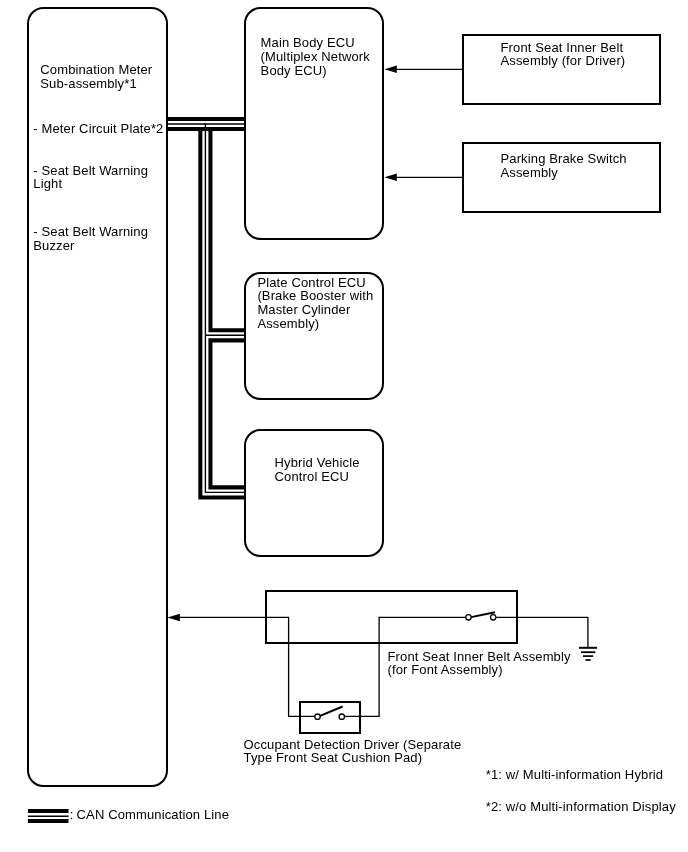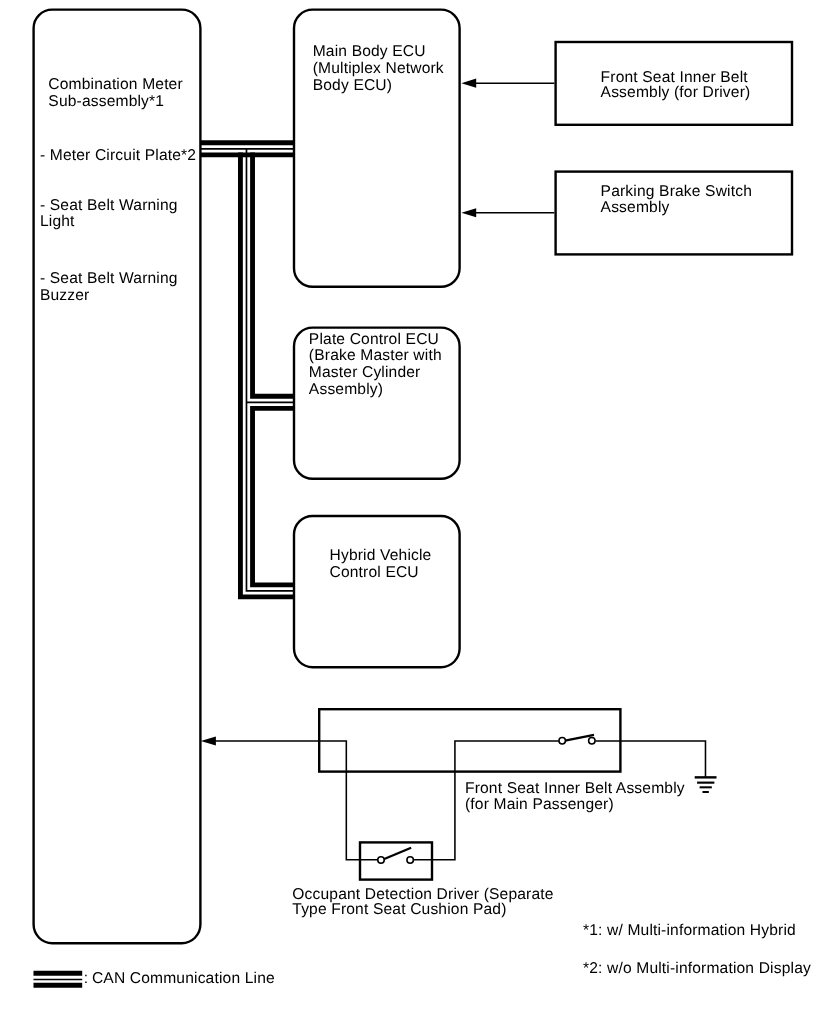--- a/index.html
+++ b/index.html
@@ -73,29 +73,29 @@
   <div class="label" style="left:40.3px;top:63.2px;"><span>Combination Meter</span><br><span>Sub-assembly*1</span></div>
 
   <div class="label" style="left:33.3px;top:121.8px;">- Meter Circuit Plate*2</div>
 
   <div class="label" style="left:33.3px;top:163.5px;"><span>- Seat Belt Warning</span><br><span>Light</span></div>
 
   <div class="label" style="left:33.3px;top:225.4px;"><span>- Seat Belt Warning</span><br><span>Buzzer</span></div>
 
   <div class="label" style="left:260.6px;top:36.3px;"><span>Main Body ECU</span><br><span>(Multiplex Network</span><br><span>Body ECU)</span></div>
 
-  <div class="label" style="left:257.4px;top:275.6px;"><span>Plate Control ECU</span><br><span>(Brake Master with</span><br><span>Master Cylinder</span><br><span>Assembly)</span></div>
+  <div class="label" style="left:257.4px;top:275.6px;"><span>Plate Control ECU</span><br><span>(Brake Booster with</span><br><span>Master Cylinder</span><br><span>Assembly)</span></div>
 
   <div class="label" style="left:274.6px;top:456.4px;"><span>Hybrid Vehicle</span><br><span>Control ECU</span></div>
 
-  <div class="label" style="left:500.5px;top:40.5px;margin-top:16px;"><span>Front Seat Inner Belt</span><br><span>Assembly (for Driver)</span></div>
+  <div class="label" style="left:500.5px;top:40.5px;"><span>Front Seat Inner Belt</span><br><span>Assembly (for Driver)</span></div>
 
   <div class="label" style="left:500.5px;top:152px;"><span>Parking Brake Switch</span><br><span>Assembly</span></div>
 
-  <div class="label" style="left:387.5px;top:649.7px;"><span>Front Seat Inner Belt Assembly</span><br><span>(for Main Passenger)</span></div>
+  <div class="label" style="left:387.5px;top:649.7px;"><span>Front Seat Inner Belt Assembly</span><br><span>(for Font Assembly)</span></div>
 
   <div class="label" style="left:243.6px;top:737.7px;"><span>Occupant Detection Driver (Separate</span><br><span>Type Front Seat Cushion Pad)</span></div>
 
   <div class="label" style="left:485.8px;top:767.6px;">*1: w/ Multi-information Hybrid</div>
 
   <div class="label" style="left:485.8px;top:800.1px;">*2: w/o Multi-information Display</div>
 
   <div class="label" style="left:69.8px;top:807.9px;">:</div>
 
   <div class="label" style="left:76.6px;top:807.9px;">CAN Communication Line</div>

